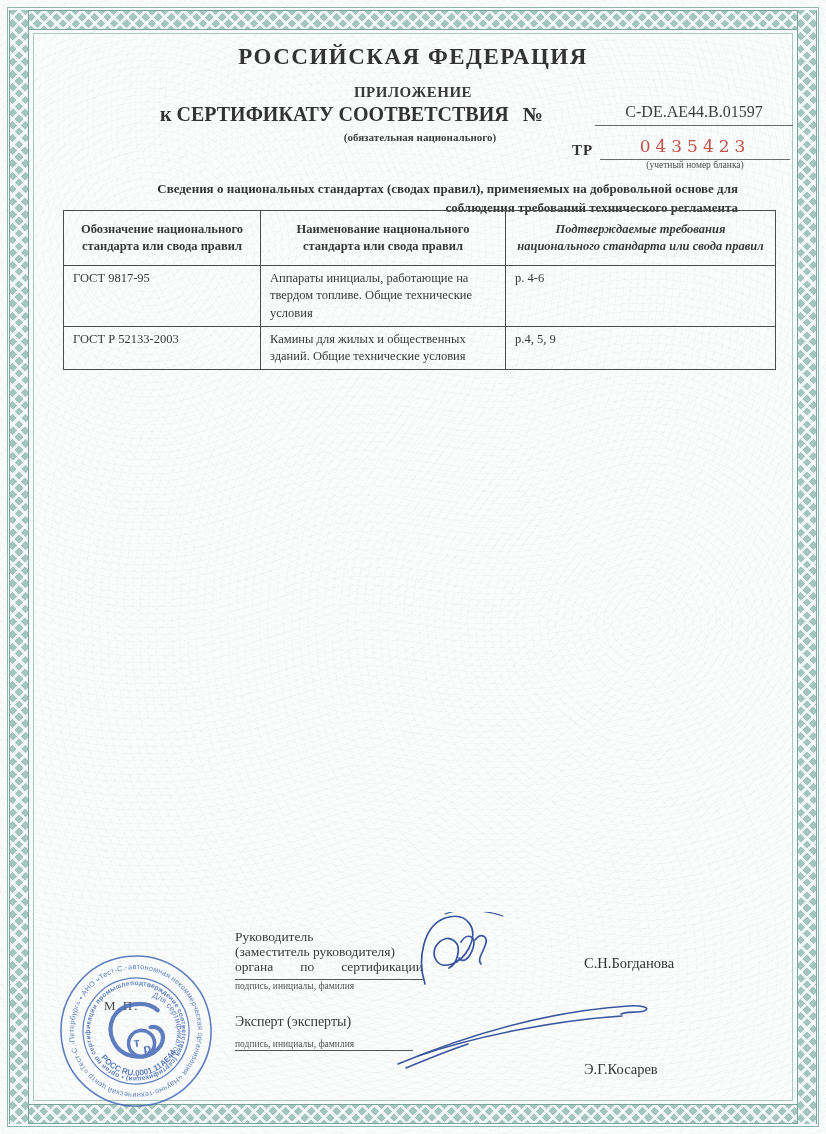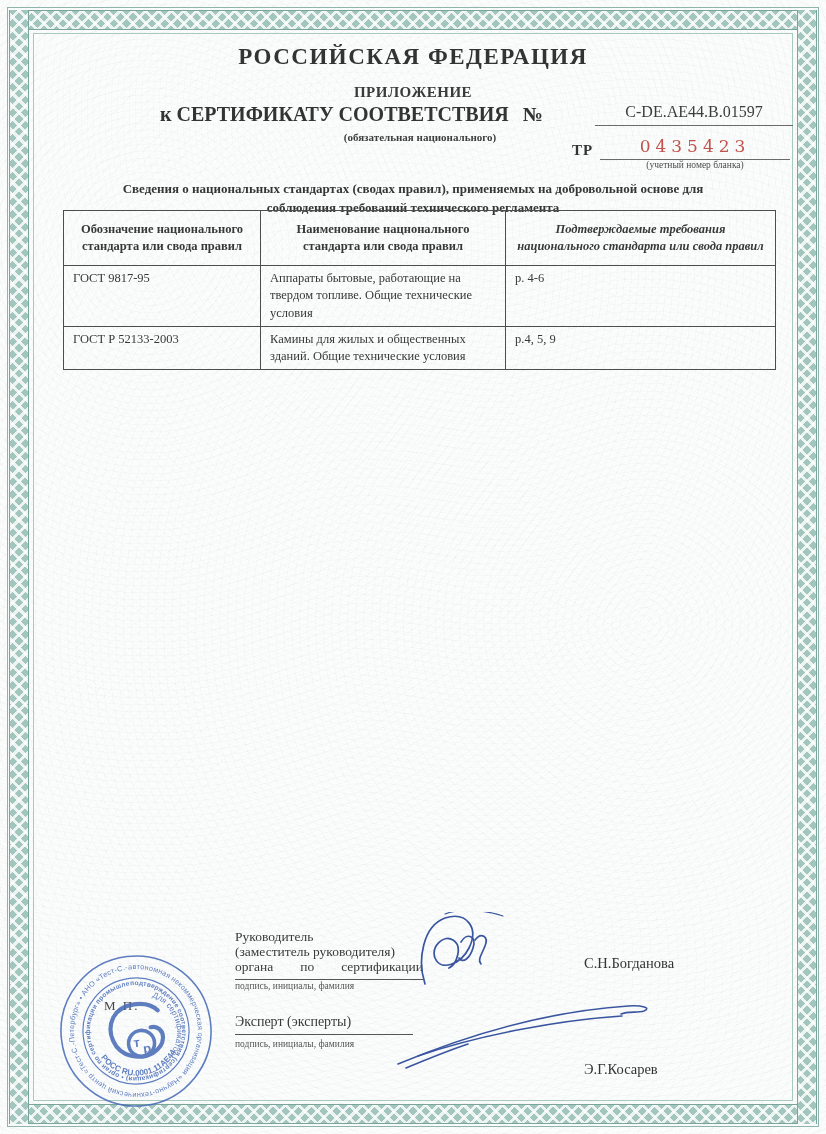--- a/index.html
+++ b/index.html
@@ -53,21 +53,21 @@
   .tr-number-field {
     position:absolute; left:600px; top:136px; width:190px; text-align:center;
     font-family:"DejaVu Serif", serif; font-size:17px; font-weight:normal; letter-spacing:5px;
     color:#c2524c; border-bottom:1px solid #6a6a6a; padding-bottom:3px;
   }
   .blank-note {
     position:absolute; left:600px; top:160px; width:190px; text-align:center;
     font-size:9.5px; color:#4c4c4c;
   }
   .intro {
-    position:absolute; left:88px; top:180px; width:650px; text-align:center;
+    position:absolute; left:88px; top:180px; width:650px; text-align:right;
     font-size:13px; font-weight:bold; line-height:1.45; color:#353535;
   }
 
   
   .standards-table {
     position:absolute; left:63px; top:210px; width:712px;
     border-collapse:collapse; table-layout:fixed;
   }
   .standards-table th, .standards-table td {
     border:1px solid #4d4d4d; font-size:12.5px; line-height:1.38; color:#383838;
@@ -82,21 +82,21 @@
     position:absolute; left:235px; top:930px; width:188px;
     font-size:13.5px; color:#3a3a3a; line-height:1.1;
     border-bottom:1px solid #555; padding-bottom:4px;
   }
   .sig-label-head .justified { text-align:justify; text-align-last:justify; }
   .sig-caption-1 { position:absolute; left:235px; top:981px; font-size:9.5px; color:#555; }
   .sig-name-1 { position:absolute; left:584px; top:955px; font-size:14.5px; color:#333; }
 
   .sig-label-expert {
     position:absolute; left:235px; top:1014px; width:178px;
-    font-size:14px; color:#3a3a3a; border-bottom:1px solid #555; padding-bottom:4px;
+    font-size:14px; color:#3a3a3a; border-bottom:1px solid #555; padding-bottom:20px;
   }
   .sig-caption-2 { position:absolute; left:235px; top:1039px; font-size:9.5px; color:#555; }
   .sig-name-2 { position:absolute; left:584px; top:1013px; font-size:14.5px; color:#333;margin-top:48px; }
 
   .autograph-1 { position:absolute; left:415px; top:912px; width:100px; height:90px; }
   .autograph-2 { position:absolute; left:390px; top:990px; width:280px; height:80px; }
 
   
   .mp-label { position:absolute; left:104px; top:998px; font-size:13px; letter-spacing:2px; color:#454545; }
   .stamp-svg { position:absolute; left:56px; top:951px; width:160px; height:160px; transform:rotate(-7deg); opacity:0.88; }
@@ -133,21 +133,21 @@
     <thead>
       <tr>
         <th class="col-1">Обозначение национального стандарта или свода правил</th>
         <th class="col-2">Наименование нацнонального стандарта или свода правил</th>
         <th class="col-3">Подтверждаемые требования национального стандарта или свода правил</th>
       </tr>
     </thead>
     <tbody>
       <tr class="row-1">
         <td>ГОСТ 9817-95</td>
-        <td>Аппараты бытовые, работающие на твердом топливе. Общие технические условия</td>
+        <td>Аппараты инициалы, работающие на твердом топливе. Общие технические условия</td>
         <td>р. 4-6</td>
       </tr>
       <tr class="row-2">
         <td>ГОСТ Р 52133-2003</td>
         <td>Камины для жилых и общественных зданий. Общие технические условия</td>
         <td>р.4, 5, 9</td>
       </tr>
     </tbody>
   </table>
 

